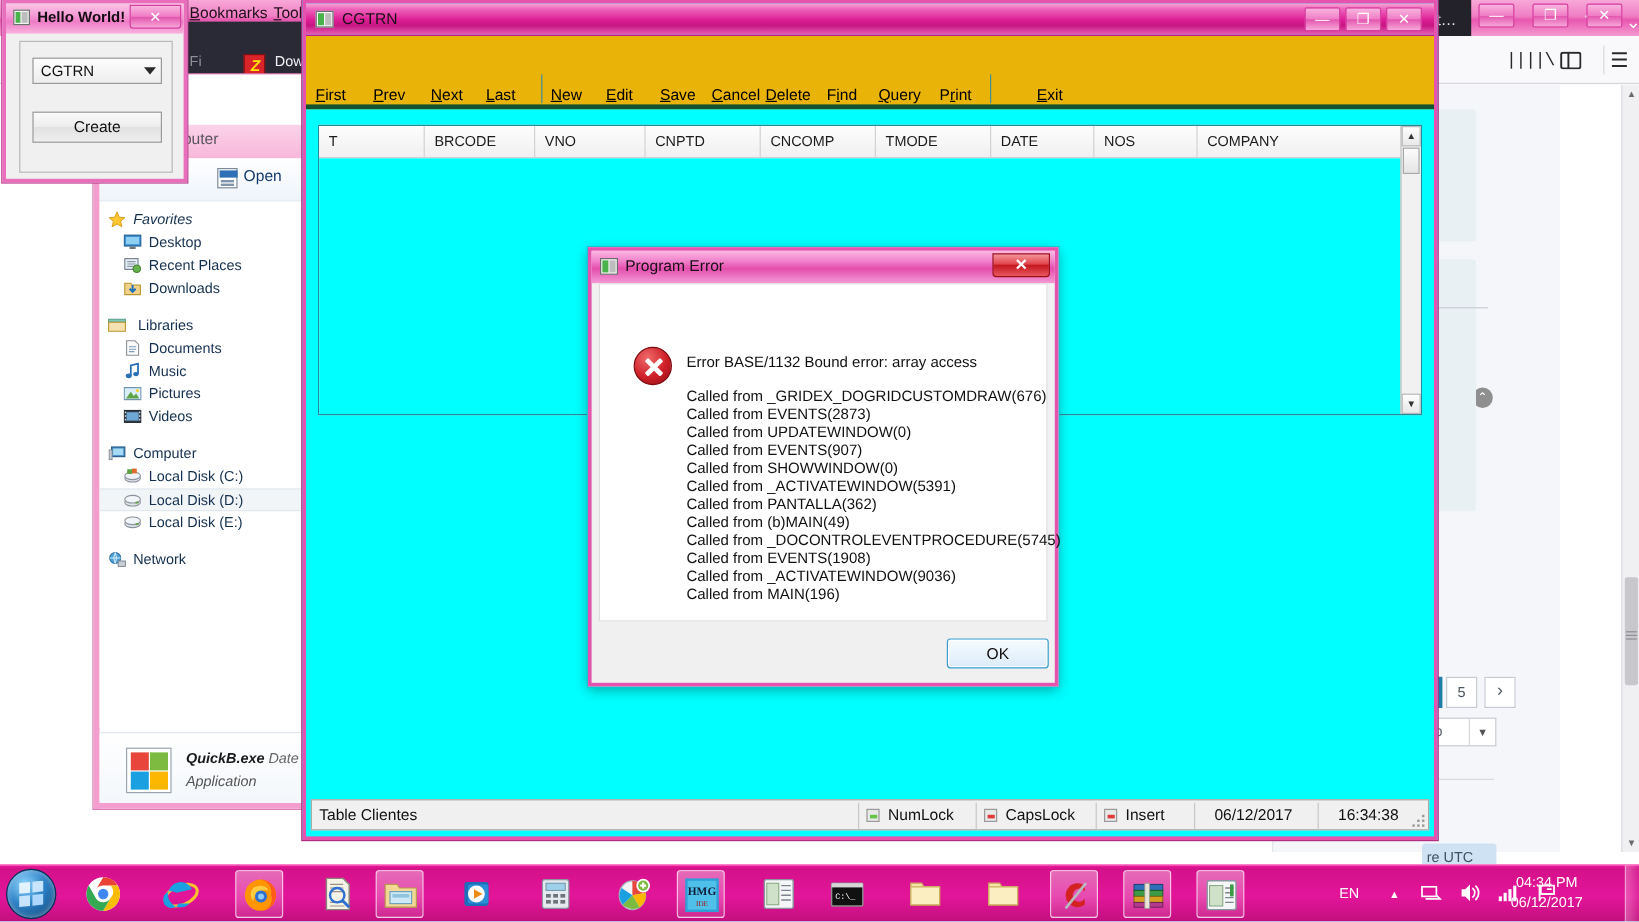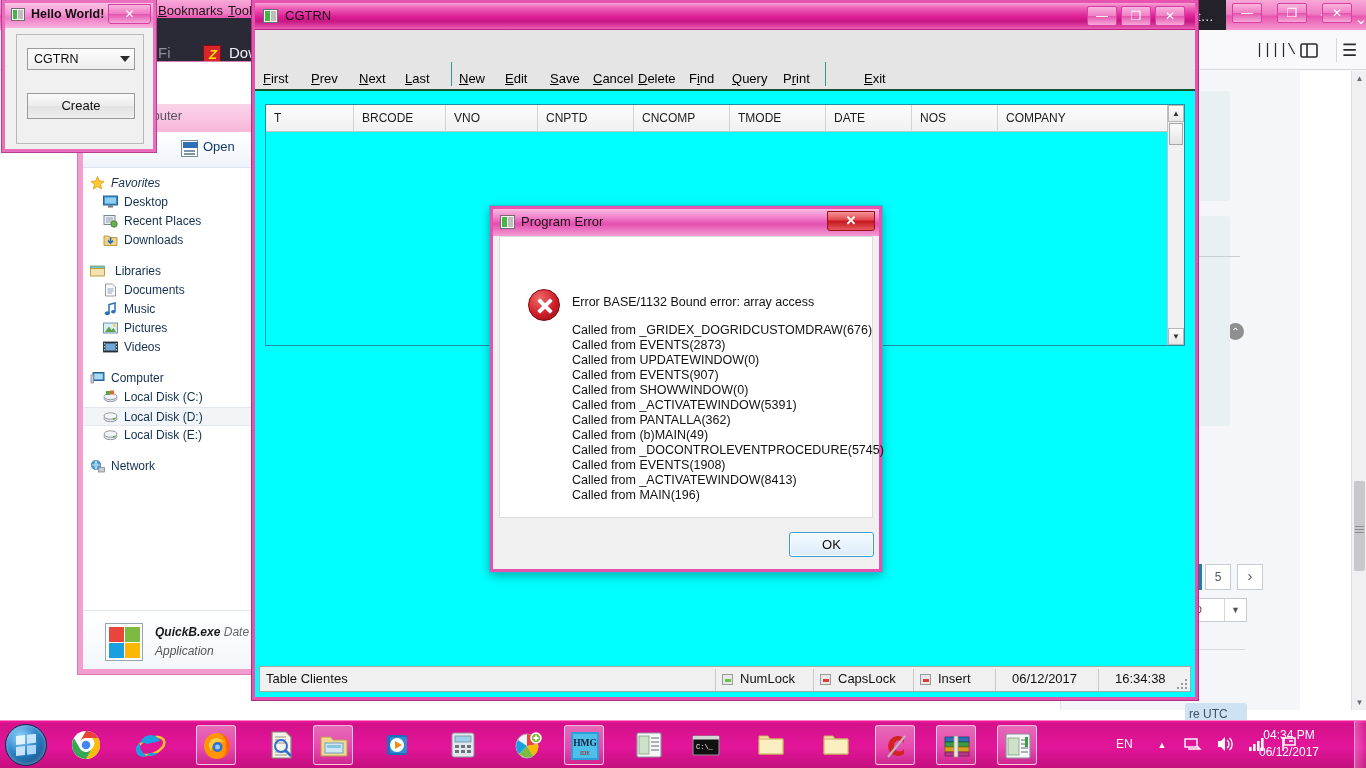--- a/index.html
+++ b/index.html
@@ -130,21 +130,21 @@
     position: absolute; left: 3px; top: 455px; width: 9px; height: 1px;
     background: #8d8d93; box-shadow: 0 3px 0 #8d8d93, 0 6px 0 #8d8d93;
   }
 
   
   #dl-bar {
     position: absolute; left: 150px; top: 18px; width: 140px; height: 48px;
     background: #2a2936; overflow: hidden;
   }
   #dl-bar .lbl {
-    position: absolute; color: #f0f0f4; font-size: 15px;
+    position: absolute; color: #f0f0f4; font-size: 12px;
   }
   #dl-icon {
     position: absolute; left: 53px; top: 27px; width: 18px; height: 18px;
     background: #d9242a; border: 1px solid #7e1114;
   }
   #dl-icon .z {
     position: absolute; left: 0; top: 0; width: 18px; height: 18px;
     color: #ffe300; font-size: 13px; font-weight: bold; text-align: center;
     line-height: 17px; font-style: italic;
   }
@@ -225,21 +225,21 @@
     background: #f3f3f3; border: 1px solid #6d6d6d;
   }
   .cg-wbtn {
     position: absolute; top: 3px; width: 30px; height: 20px;
     background: linear-gradient(to bottom, #f9b5de, #ef7cc5 50%, #e356ae 52%, #f7a7d9);
     border: 1px solid #d73fa0; border-radius: 2px;
     color: #ffffff; font-size: 12px; text-align: center; line-height: 18px;
   }
   #cg-toolbar {
     position: absolute; left: 0; top: 27px; width: 940px; height: 61px;
-    background: #e5e5e5; border-bottom: 2px solid #14532d;
+    background: #eab308; border-bottom: 4px solid #14532d;
   }
   .cg-tb {
     position: absolute; top: 41px; font-size: 13px; color: #000000;
     text-decoration: underline; white-space: nowrap; cursor: default;
   }
   .cg-sep {
     position: absolute; top: 32px; width: 1px; height: 24px; background: #3f8f96;
   }
   #cg-grid {
     position: absolute; left: 10px; top: 101px; width: 920px; height: 242px;
@@ -778,21 +778,21 @@
         <div>Called from _GRIDEX_DOGRIDCUSTOMDRAW(676)</div>
         <div>Called from EVENTS(2873)</div>
         <div>Called from UPDATEWINDOW(0)</div>
         <div>Called from EVENTS(907)</div>
         <div>Called from SHOWWINDOW(0)</div>
         <div>Called from _ACTIVATEWINDOW(5391)</div>
         <div>Called from PANTALLA(362)</div>
         <div>Called from (b)MAIN(49)</div>
         <div>Called from _DOCONTROLEVENTPROCEDURE(5745)</div>
         <div>Called from EVENTS(1908)</div>
-        <div>Called from _ACTIVATEWINDOW(8413)</div>
+        <div>Called from _ACTIVATEWINDOW(9036)</div>
         <div>Called from MAIN(196)</div>
       </div>
     </div>
 
     <div id="err-footer">
       <div id="err-ok">OK</div>
     </div>
   </div>
 
   <div id="hw-dlg">

